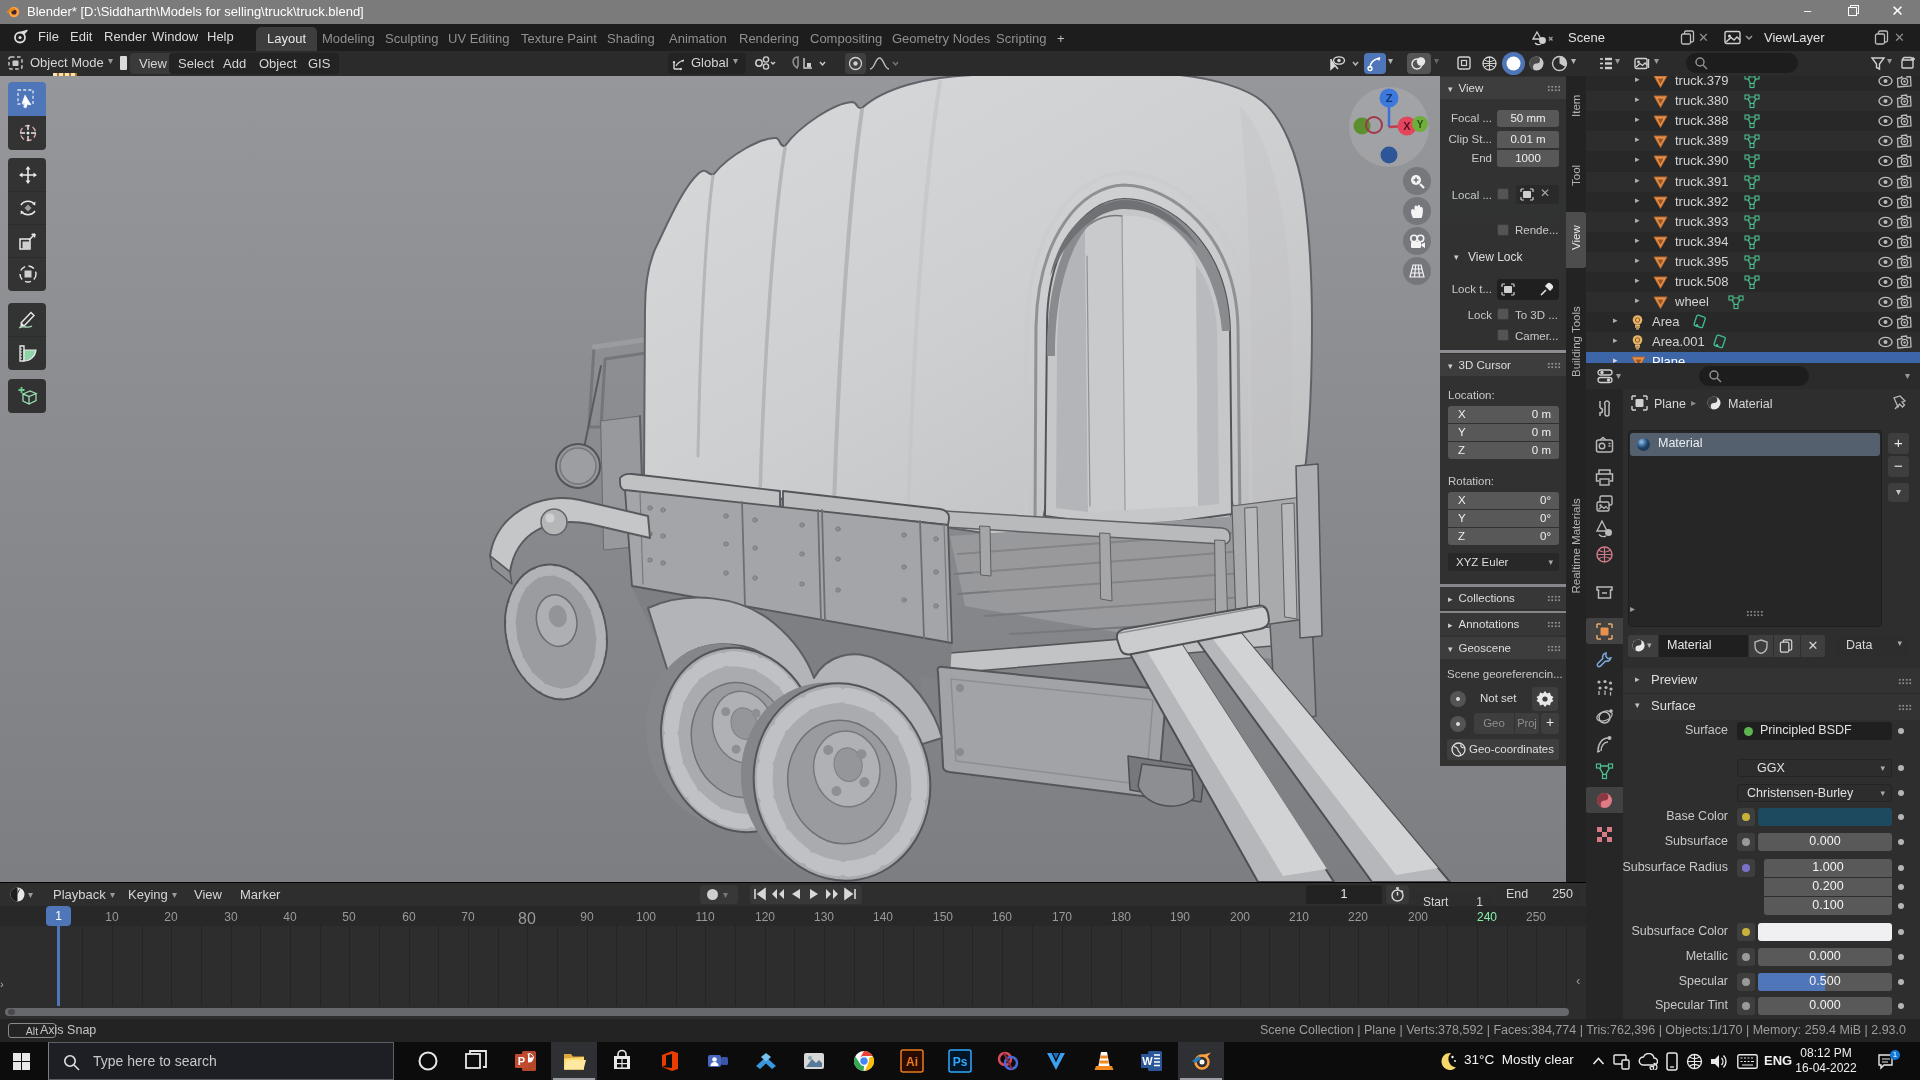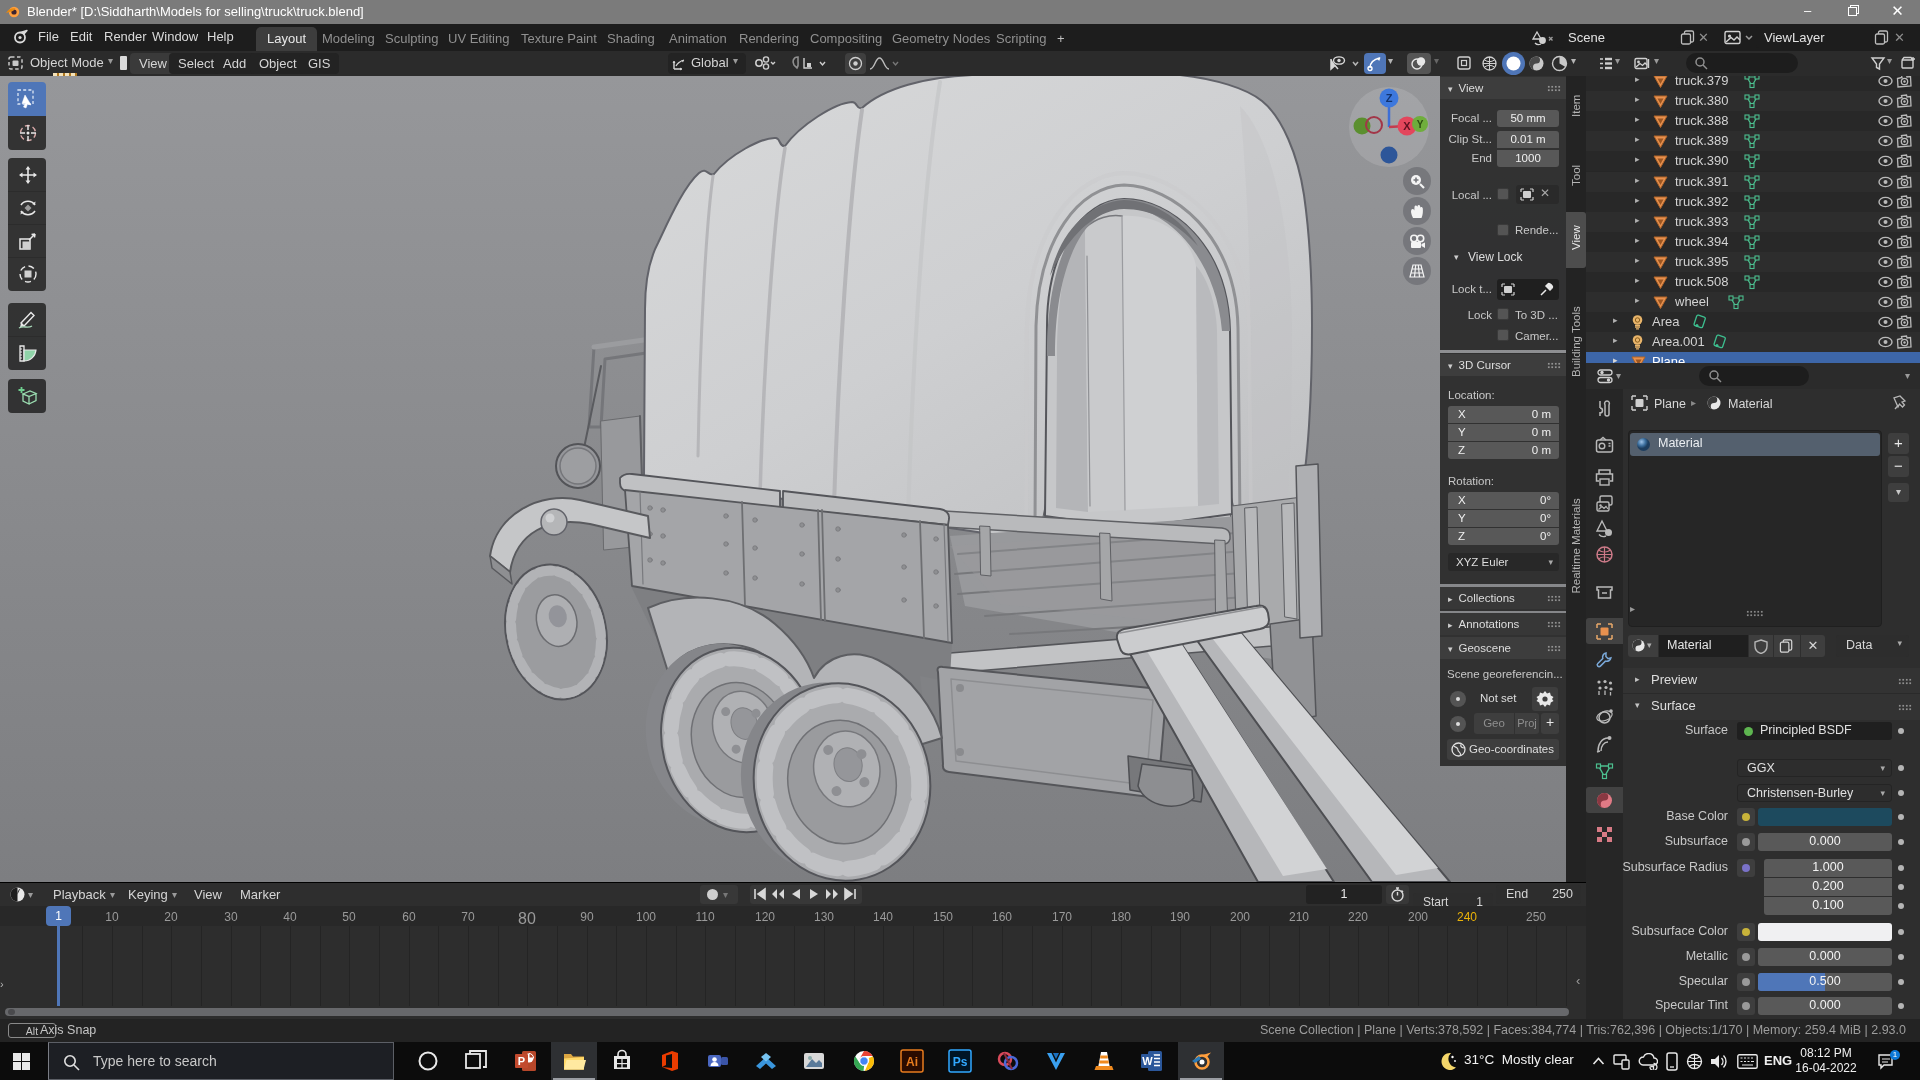--- a/index.html
+++ b/index.html
@@ -1110,21 +1110,21 @@
       <span class="abs" style="left:12px;top:6px;color:#c4c4c4;font-size:9px">▾</span>
       <div class="abs" style="left:28px;top:4px;color:#dedede;font-size:13px">Surface</div>
       <div class="grip" style="right:8px;top:10px"></div>
     </div>
     <div id="surfrows">
         <div class="abs" style="left:0;top:360px;width:142px;text-align:right;color:#c8c8c8">Surface</div>
     <div class="abs" style="left:151px;top:359px;width:155px;height:18px;background:#1f1f1f;border-radius:3px"></div>
     <div class="abs" style="left:158px;top:364px;width:9px;height:9px;border-radius:5px;background:#5eb550"></div>
     <div class="abs" style="left:174px;top:360px;color:#e0e0e0">Principled BSDF</div>
     <div class="abs" style="left:312px;top:365px;width:6px;height:6px;border-radius:3px;background:#b5b5b5"></div>
-    <div class="abs" style="left:151px;top:396px;width:155px;height:18px;background:#2d2d2d;border:1px solid #242424;border-radius:3px;color:#e0e0e0"><span style="margin-left:9px;line-height:16px;display:inline-block">GGX</span><span style="float:right;margin:3px 6px 0 0;font-size:9px;color:#aaa">▾</span></div>
+    <div class="abs" style="left:151px;top:396px;width:155px;height:18px;background:#2d2d2d;border:1px solid #242424;border-radius:3px;color:#e0e0e0"><span style="margin-left:19px;line-height:16px;display:inline-block">GGX</span><span style="float:right;margin:3px 6px 0 0;font-size:9px;color:#aaa">▾</span></div>
     <div class="abs" style="left:312px;top:402px;width:6px;height:6px;border-radius:3px;background:#b5b5b5"></div>
     <div class="abs" style="left:151px;top:421px;width:155px;height:18px;background:#2d2d2d;border:1px solid #242424;border-radius:3px;color:#e0e0e0"><span style="margin-left:9px;line-height:16px;display:inline-block">Christensen-Burley</span><span style="float:right;margin:3px 6px 0 0;font-size:9px;color:#aaa">▾</span></div>
     <div class="abs" style="left:312px;top:427px;width:6px;height:6px;border-radius:3px;background:#b5b5b5"></div>
     <div class="abs" style="left:0;top:446px;width:142px;text-align:right;color:#c8c8c8">Base Color</div>
     <div class="abs" style="left:151px;top:445px;width:18px;height:18px;background:#3e3e3e;border-radius:3px"></div>
         <div class="abs" style="left:156px;top:450px;width:8px;height:8px;border-radius:4px;background:#c8b33a"></div>
     <div class="abs" style="left:172px;top:445px;width:134px;height:18px;background:#1d4a5e;border-radius:3px"></div>
     <div class="abs" style="left:312px;top:451px;width:6px;height:6px;border-radius:3px;background:#b5b5b5"></div>
     <div class="abs" style="left:0;top:471px;width:142px;text-align:right;color:#c8c8c8">Subsurface</div>
     <div class="abs" style="left:151px;top:470px;width:18px;height:18px;background:#3e3e3e;border-radius:3px"></div>
@@ -1285,21 +1285,21 @@
     <div class="abs" style="left:863px;top:27px;width:40px;text-align:center;color:#9a9a9a;font-size:12px">140</div>
     <div class="abs" style="left:923px;top:27px;width:40px;text-align:center;color:#9a9a9a;font-size:12px">150</div>
     <div class="abs" style="left:982px;top:27px;width:40px;text-align:center;color:#9a9a9a;font-size:12px">160</div>
     <div class="abs" style="left:1042px;top:27px;width:40px;text-align:center;color:#9a9a9a;font-size:12px">170</div>
     <div class="abs" style="left:1101px;top:27px;width:40px;text-align:center;color:#9a9a9a;font-size:12px">180</div>
     <div class="abs" style="left:1160px;top:27px;width:40px;text-align:center;color:#9a9a9a;font-size:12px">190</div>
     <div class="abs" style="left:1220px;top:27px;width:40px;text-align:center;color:#9a9a9a;font-size:12px">200</div>
     <div class="abs" style="left:1279px;top:27px;width:40px;text-align:center;color:#9a9a9a;font-size:12px">210</div>
     <div class="abs" style="left:1338px;top:27px;width:40px;text-align:center;color:#9a9a9a;font-size:12px">220</div>
     <div class="abs" style="left:1398px;top:27px;width:40px;text-align:center;color:#9a9a9a;font-size:12px">200</div>
-    <div class="abs" style="left:1457px;top:27px;width:40px;text-align:left;color:#eab308;font-size:12px">240</div>
+    <div class="abs" style="left:1457px;top:27px;width:40px;text-align:right;color:#86efac;font-size:12px">240</div>
     <div class="abs" style="left:1516px;top:27px;width:40px;text-align:center;color:#9a9a9a;font-size:12px">250</div>
     <div class="abs" style="left:46px;top:23px;width:25px;height:20px;background:#4f76b8;border-radius:4px;color:#fff;text-align:center;line-height:20px;font-size:12px">1</div>
     <div class="abs" style="left:57px;top:43px;width:3px;height:80px;background:#4f76b8"></div>
     <div class="abs" style="left:0px;top:95px;color:#b5b5b5;font-size:11px">›</div>
     <div class="abs" style="left:1576px;top:90px;color:#9a9a9a;font-size:13px">‹</div>
     <div class="abs" style="left:0;top:123px;width:1586px;height:13px;background:#2d2d2d"></div>
     <div class="abs" style="left:5px;top:125px;width:1564px;height:8px;background:#67686b;border-radius:4px"></div>
     <div class="abs" style="left:8px;top:126px;width:7px;height:6px;background:#4a4a4d;border-radius:3px"></div>
   </div>
   <div id="statusbar" class="abs">

